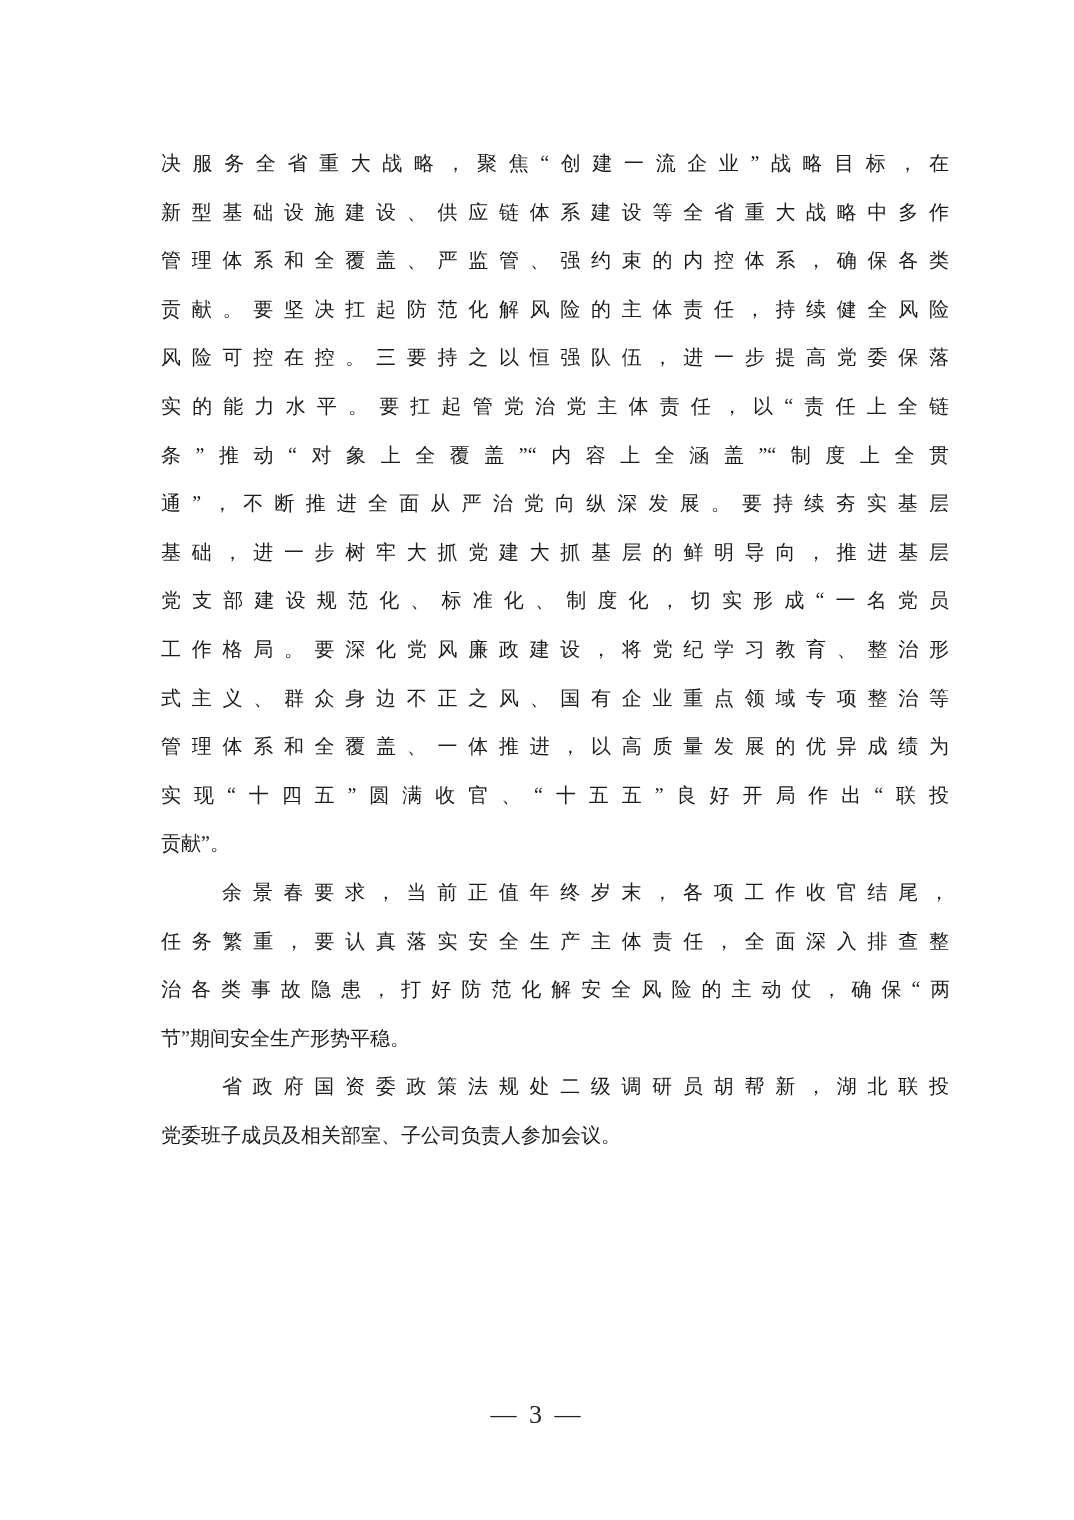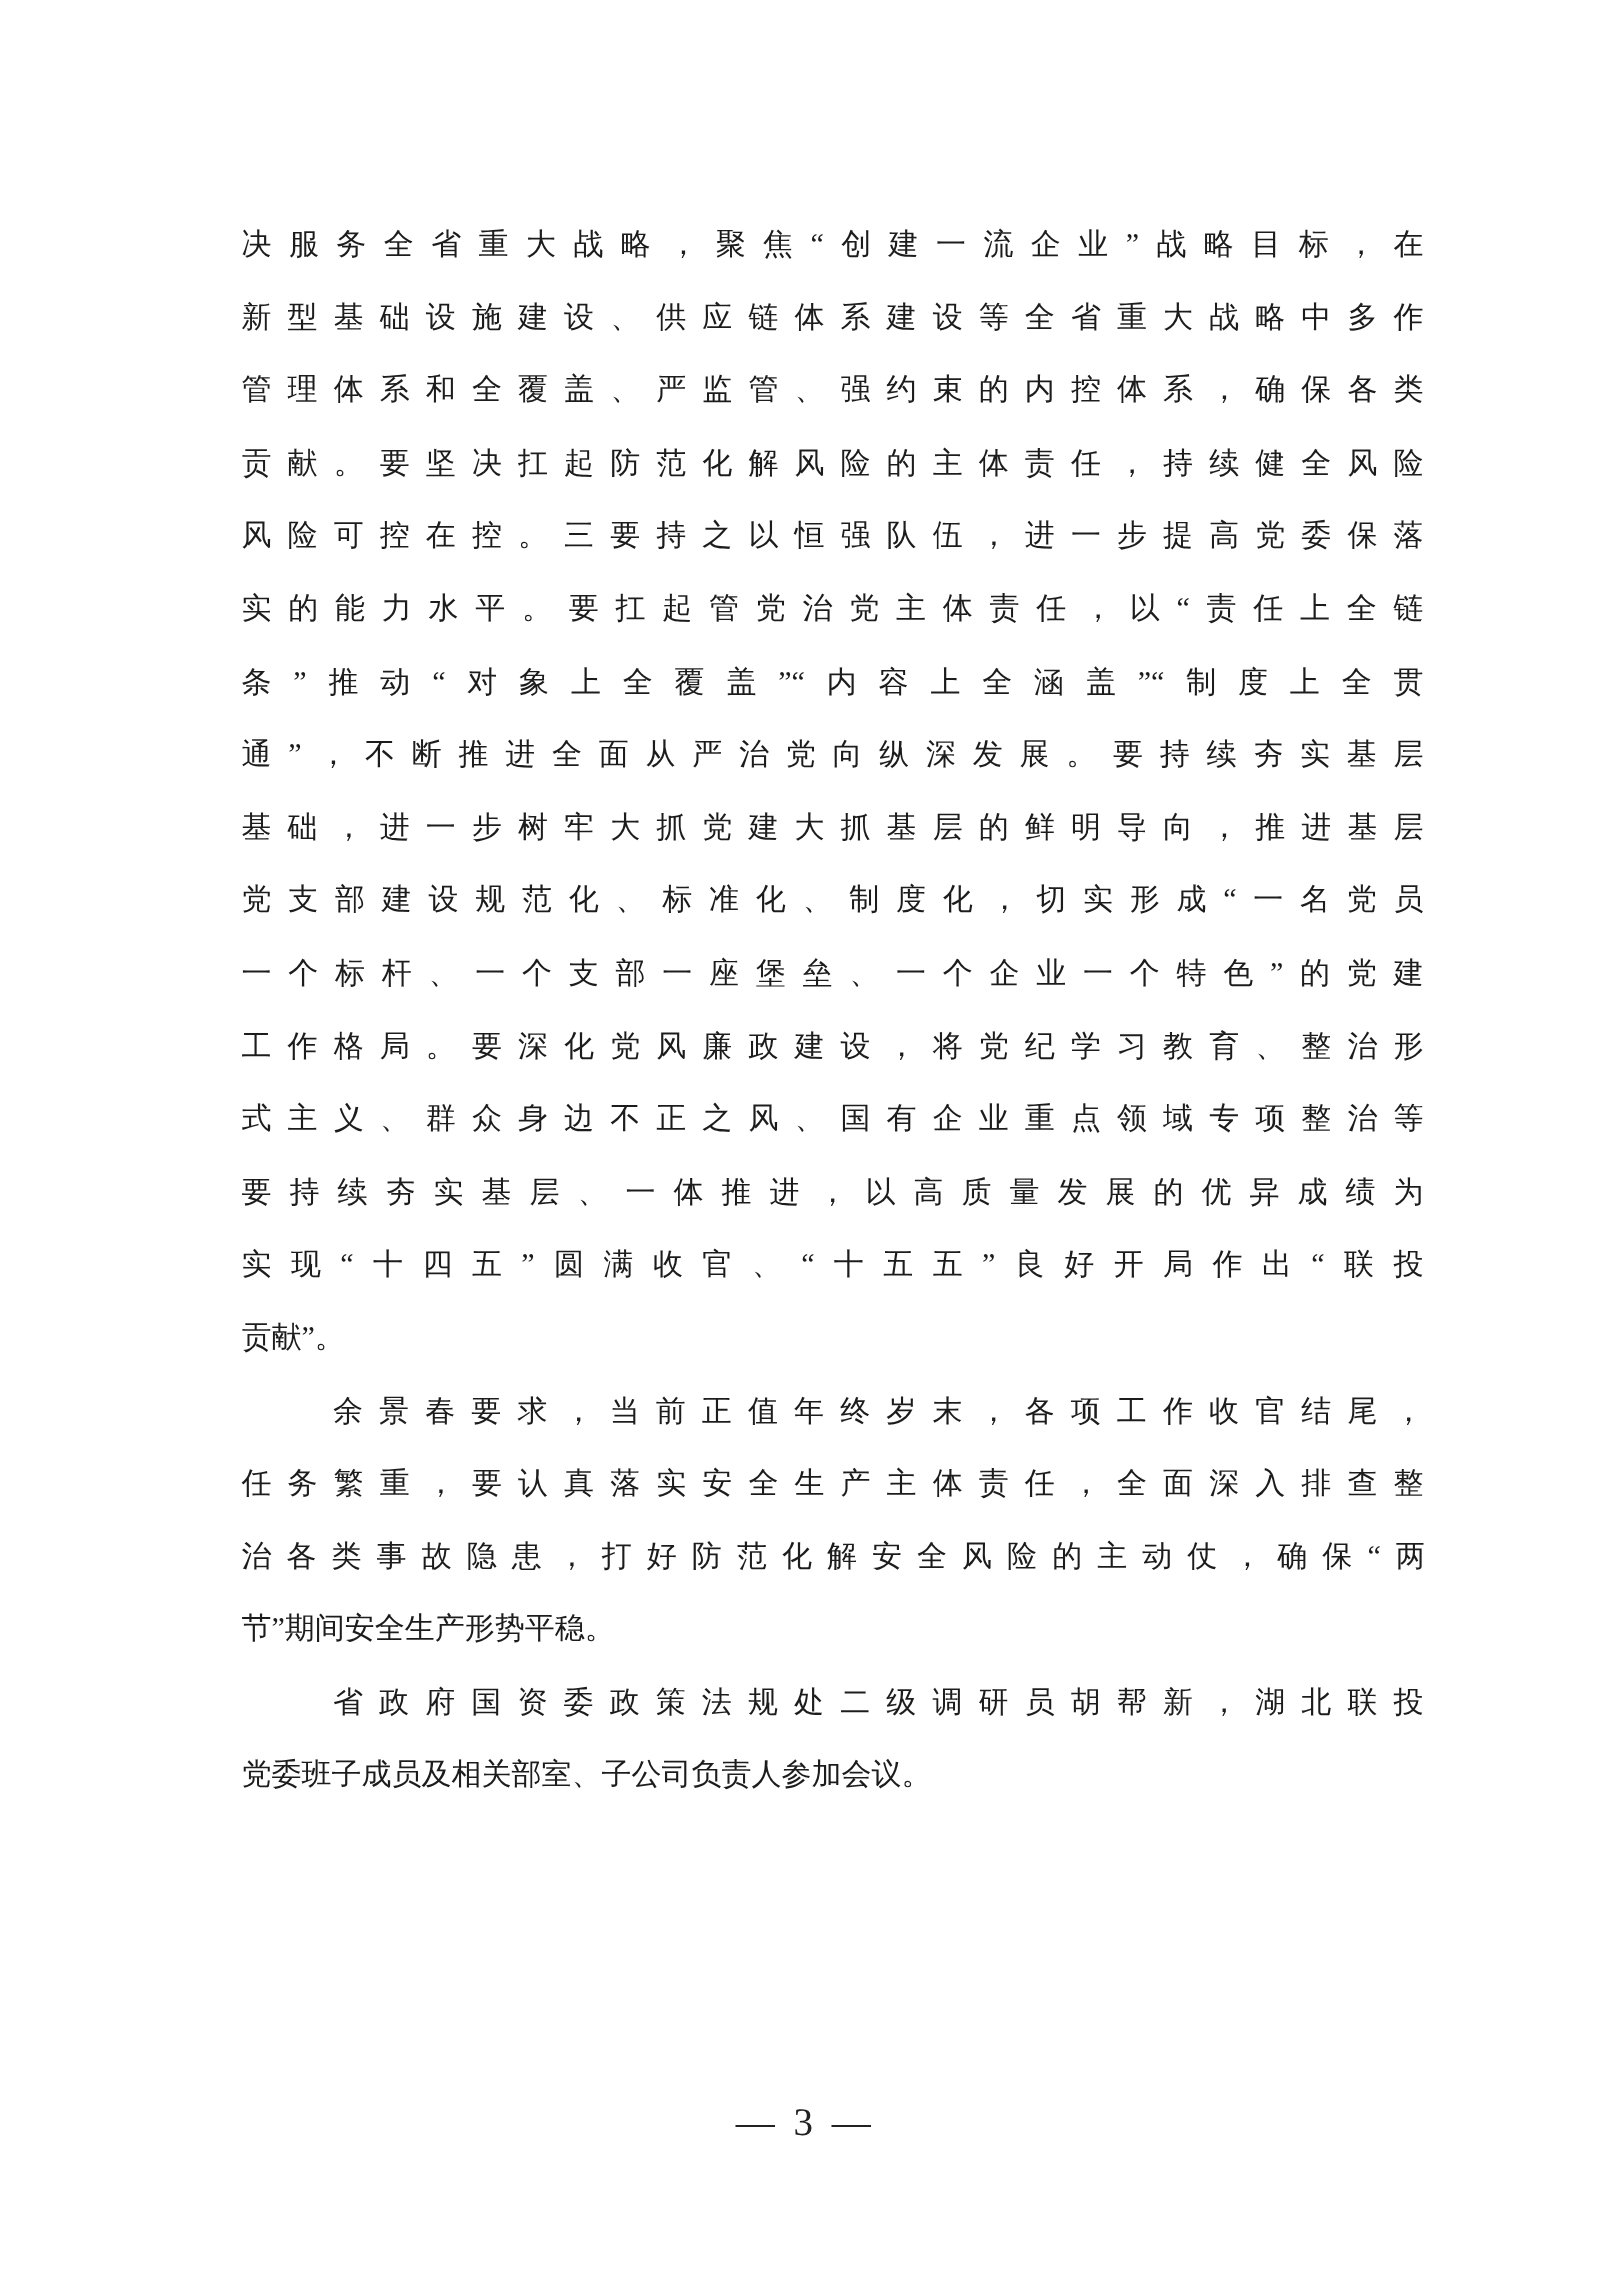--- a/index.html
+++ b/index.html
@@ -66,24 +66,23 @@
     <div class="line">决服务全省重大战略，聚焦“创建一流企业”战略目标，在</div>
     <div class="line">新型基础设施建设、供应链体系建设等全省重大战略中多作</div>
     <div class="line">管理体系和全覆盖、严监管、强约束的内控体系，确保各类</div>
     <div class="line">贡献。要坚决扛起防范化解风险的主体责任，持续健全风险</div>
     <div class="line">风险可控在控。三要持之以恒强队伍，进一步提高党委保落</div>
     <div class="line">实的能力水平。要扛起管党治党主体责任，以“责任上全链</div>
     <div class="line">条”推动“对象上全覆盖”“内容上全涵盖”“制度上全贯</div>
     <div class="line">通”，不断推进全面从严治党向纵深发展。要持续夯实基层</div>
     <div class="line">基础，进一步树牢大抓党建大抓基层的鲜明导向，推进基层</div>
     <div class="line">党支部建设规范化、标准化、制度化，切实形成“一名党员</div>
-    <div class="line">一个标杆、一个支部一座堡垒、一个企业一个特色”的党建</div>
     <div class="line">工作格局。要深化党风廉政建设，将党纪学习教育、整治形</div>
     <div class="line">式主义、群众身边不正之风、国有企业重点领域专项整治等</div>
-    <div class="line">要持续夯实基层、一体推进，以高质量发展的优异成绩为</div>
+    <div class="line">管理体系和全覆盖、一体推进，以高质量发展的优异成绩为</div>
     <div class="line">实现“十四五”圆满收官、“十五五”良好开局作出“联投</div>
     <div class="line end">贡献”。</div>
     <div class="line ind">余景春要求，当前正值年终岁末，各项工作收官结尾，</div>
     <div class="line">任务繁重，要认真落实安全生产主体责任，全面深入排查整</div>
     <div class="line tight">治各类事故隐患，打好防范化解安全风险的主动仗，确保“两</div>
     <div class="line end">节”期间安全生产形势平稳。</div>
     <div class="line ind">省政府国资委政策法规处二级调研员胡帮新，湖北联投</div>
     <div class="line end">党委班子成员及相关部室、子公司负责人参加会议。</div>
   </div>
 

